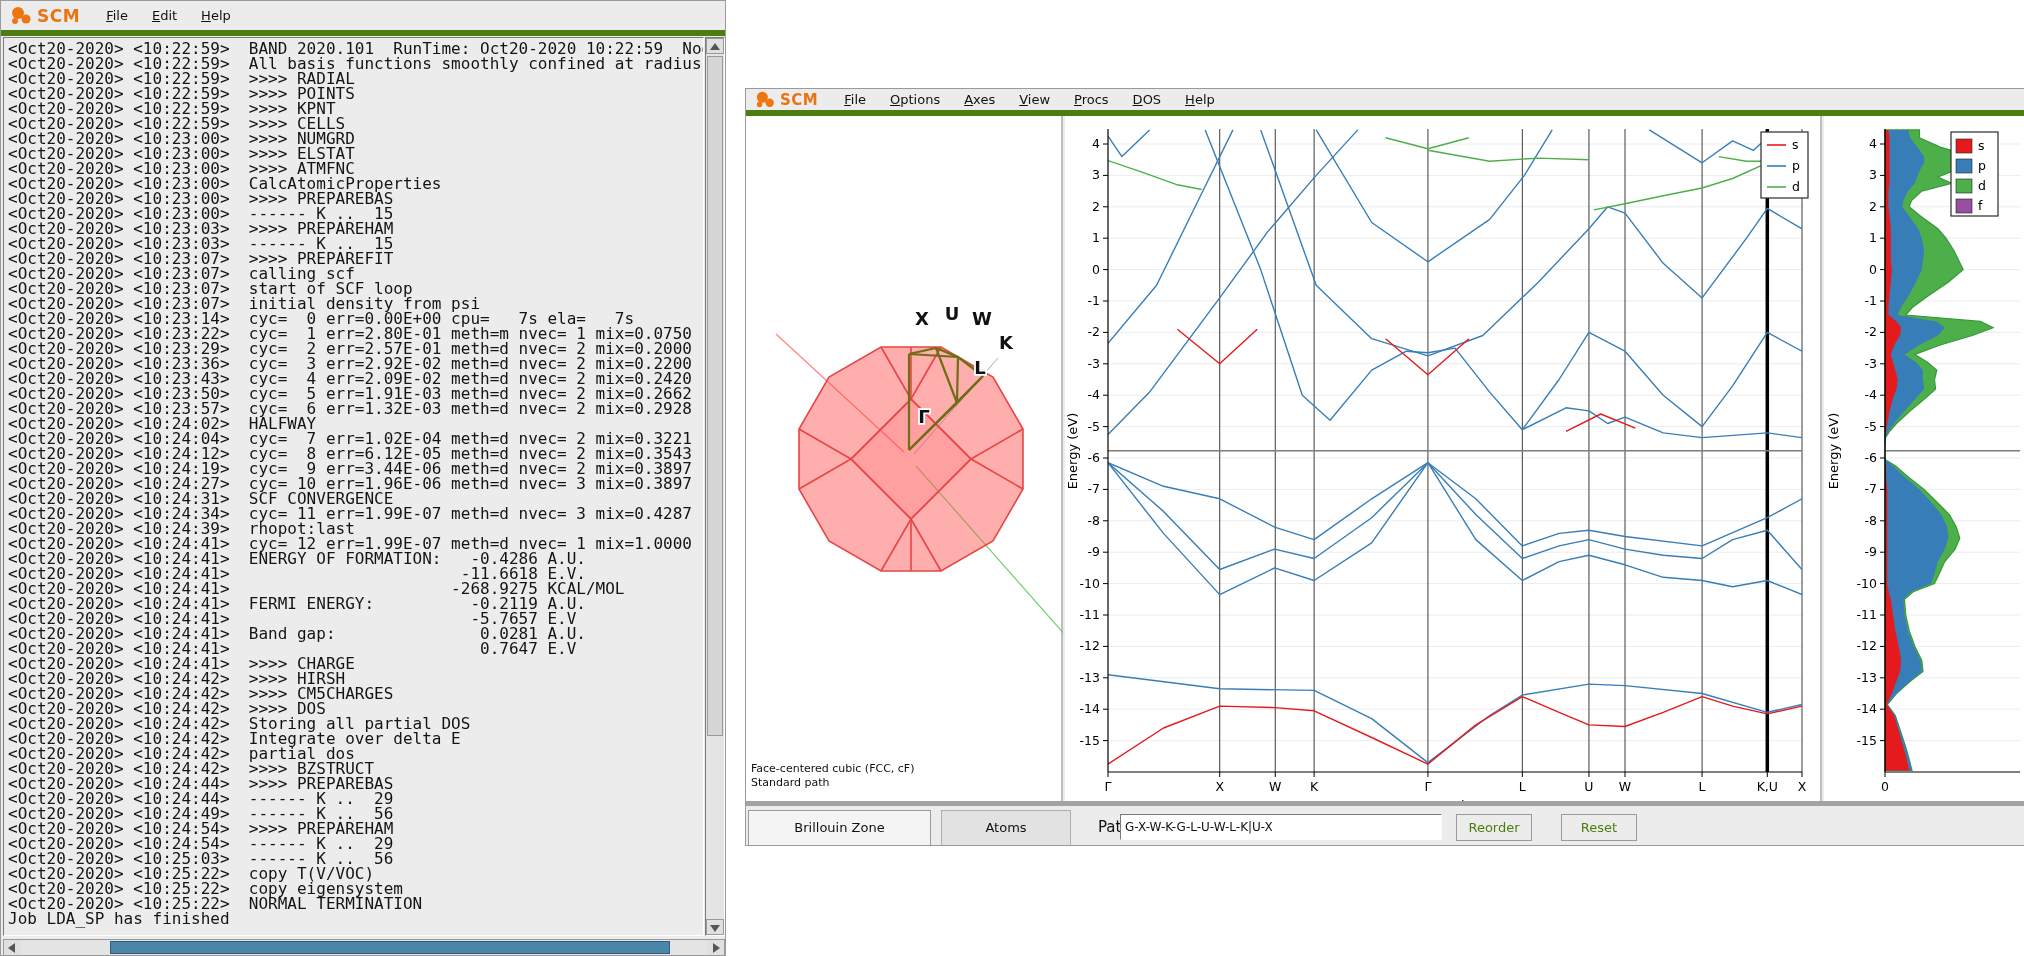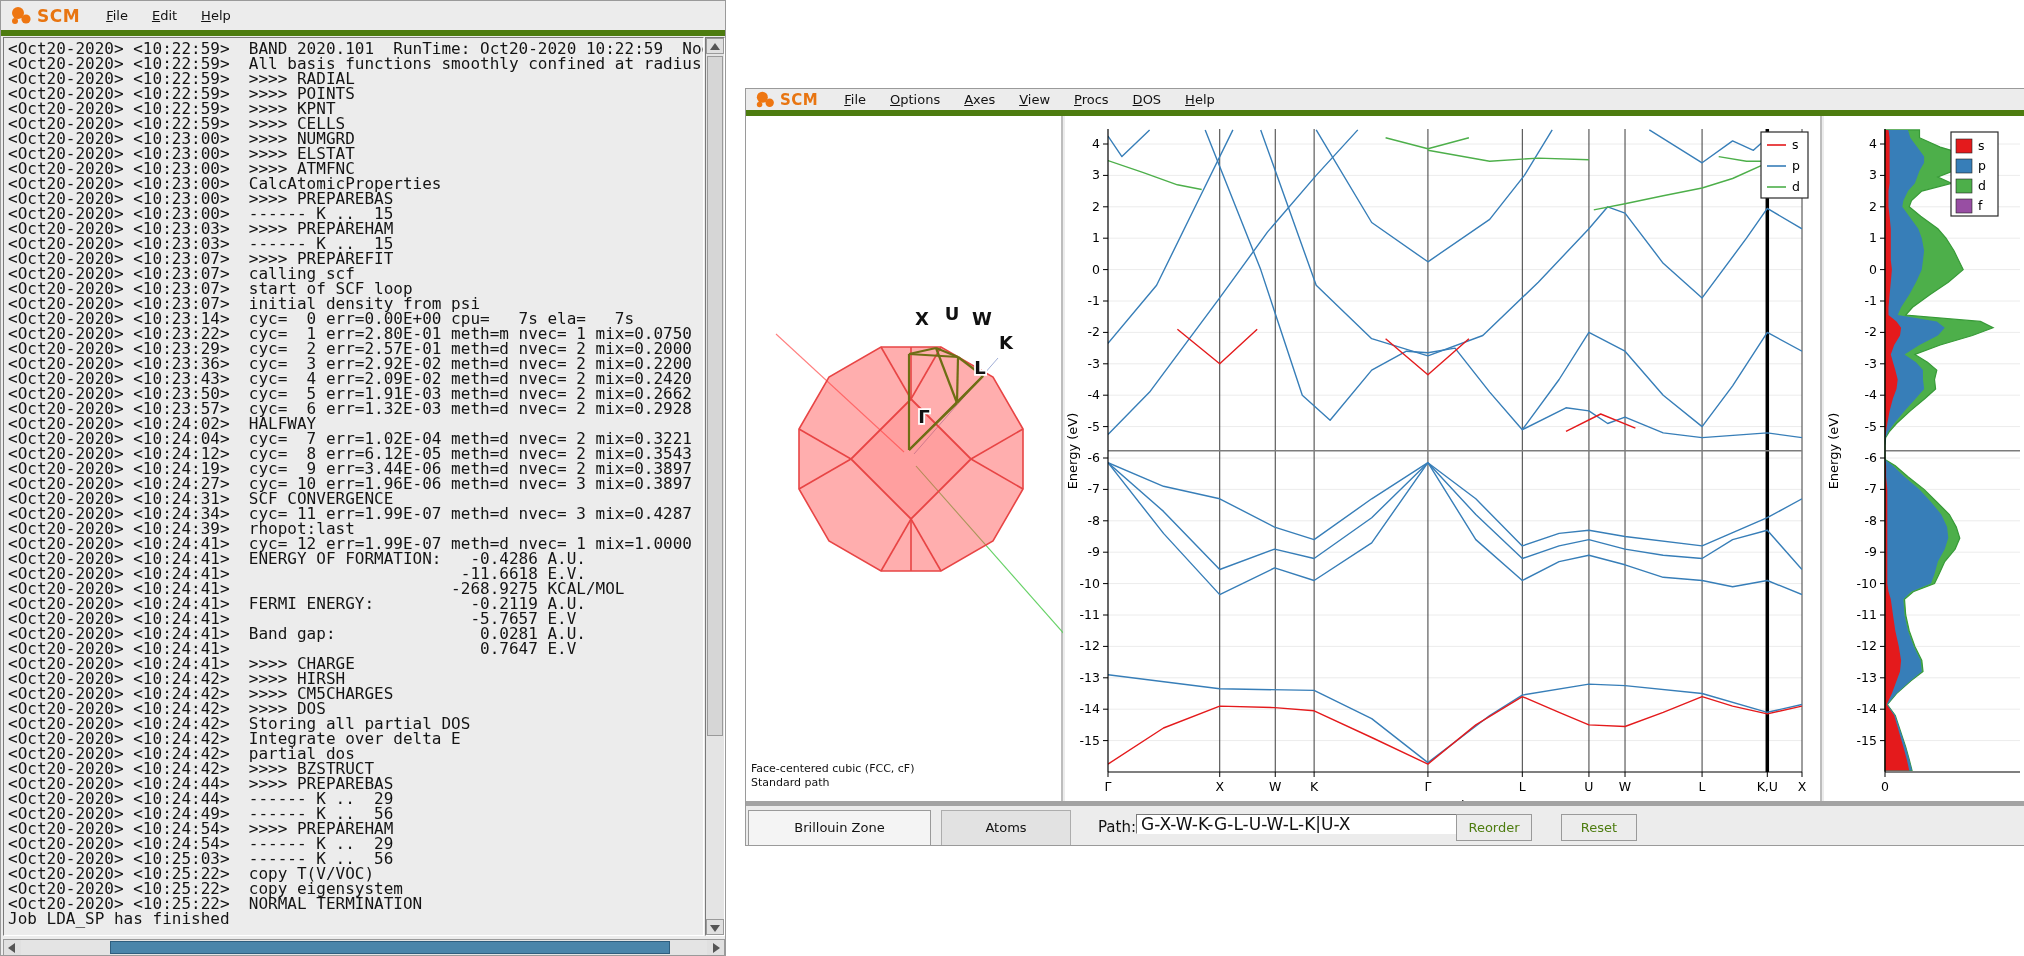--- a/index.html
+++ b/index.html
@@ -32,22 +32,22 @@
   #bz-panel   { left:0;     width:317px; border-right:2px solid #bdbdbd; }
   #band-panel { left:319px; width:757px; border-right:2px solid #bdbdbd; }
   #dos-panel  { left:1078px; width:201px; }
   .bz-caption { position:absolute; left:5px; font-size:11px; color:#111; }
   
   #bottom-bar { position:absolute; left:0; top:712px; width:1279px; height:44px; background:#ececec; border-top:5px solid #a3a3a3; }
   .tab { position:absolute; top:4px; height:35px; font-size:13px; color:#111; text-align:center; line-height:33px; cursor:default; }
   #tab-bz { left:2px; width:183px; background:#f4f4f4; border:1px solid #9a9a9a; border-bottom:none; }
   #tab-atoms { left:195px; width:130px; background:#e2e2e2; border:1px solid #adadad; border-bottom:none; }
   #path-label { position:absolute; left:352px; top:12px; font-size:15px; color:#111; }
-  #path-input { position:absolute; left:374px; top:8px; width:322px; height:20px; background:#ffffff;
-    border:1px solid; border-color:#7a7a7a #ffffff #ffffff #7a7a7a; font-size:17px; font-family:"DejaVu Sans", sans-serif; padding:0 4px; color:#111;margin-left:16px; }
+  #path-input { position:absolute; left:374px; top:8px; width:322px; height:26px; background:#ffffff;
+    border:1px solid; border-color:#7a7a7a #ffffff #ffffff #7a7a7a; font-size:12px; font-family:"DejaVu Sans", sans-serif; padding:0 4px; color:#111; }
   .bar-btn { position:absolute; top:8px; height:27px; background:#ececec; border:1px solid #9a9a9a; font-size:13px; font-family:"DejaVu Sans", sans-serif; color:#4d7c0f; }
   #reorder-btn { left:710px; width:76px; }
   #reset-btn   { left:815px; width:76px; }
   svg text { font-family:"DejaVu Sans", sans-serif; }
 </style>
 </head>
 <body>
 
 <div class="window" id="log-window" style="left:0;top:0;width:726px;height:956px;">
   <div class="menubar" style="height:35px;">

